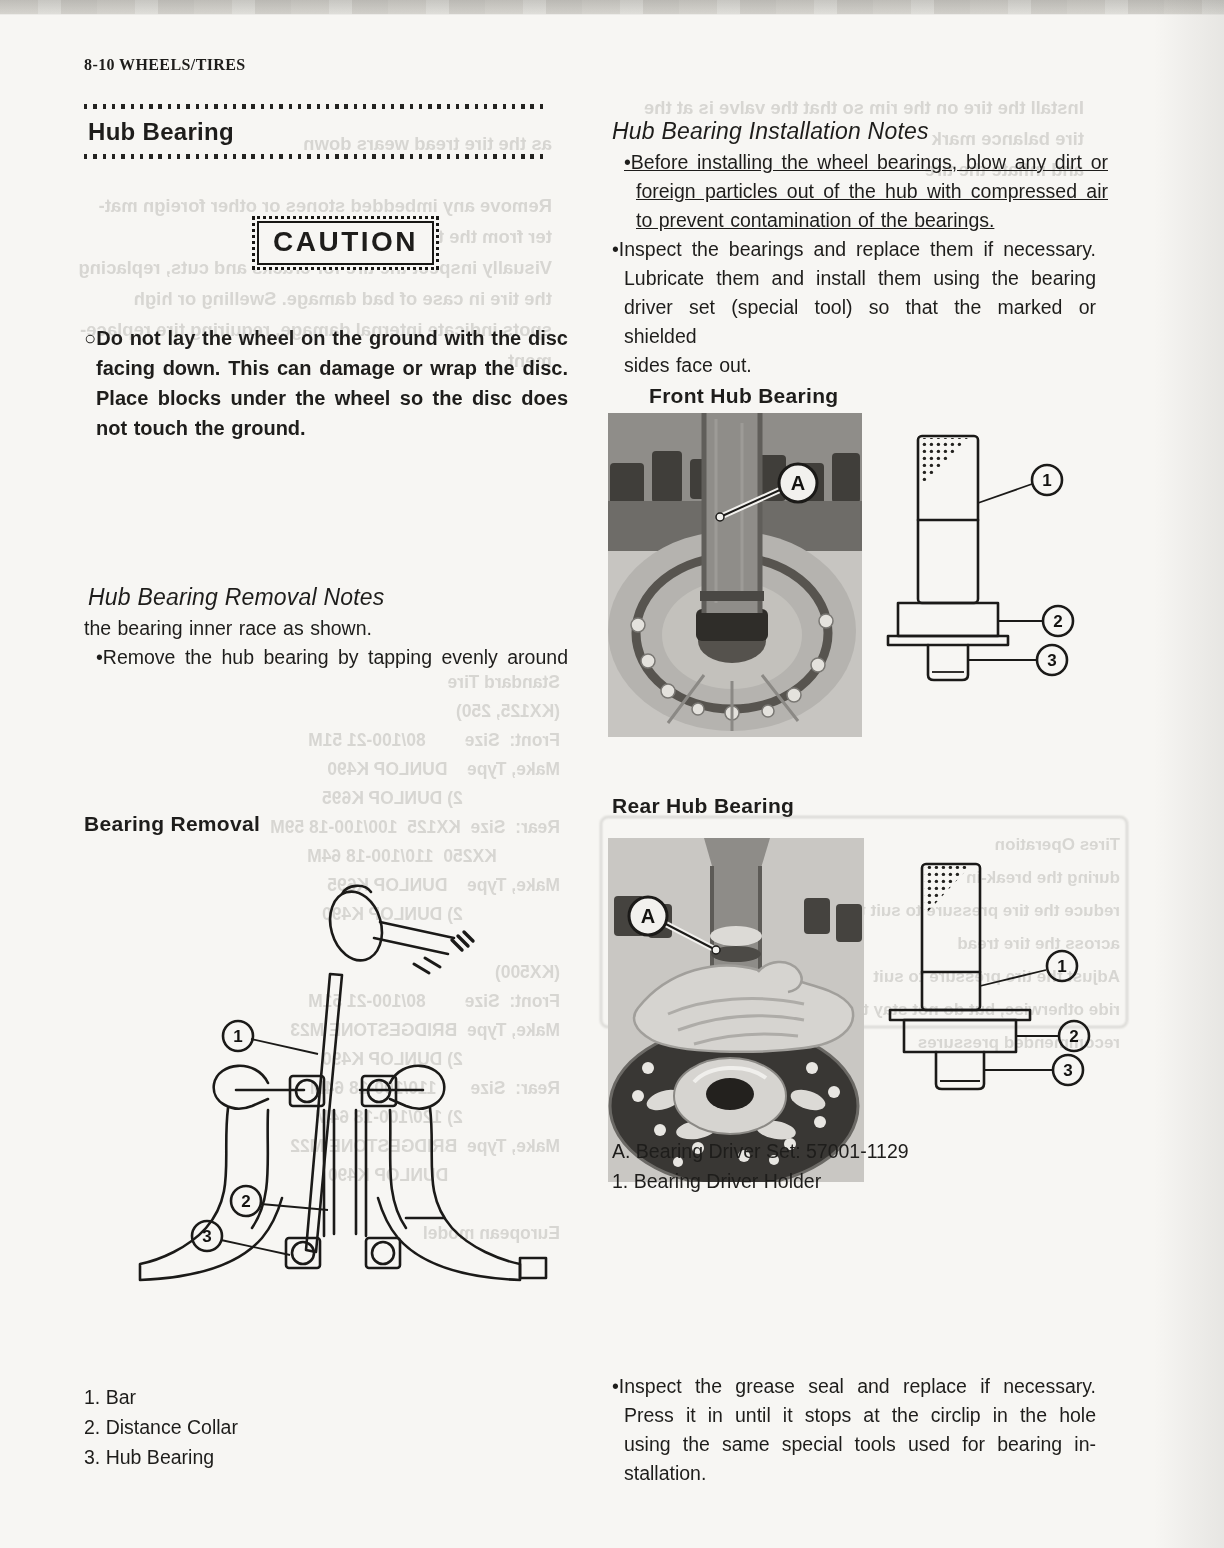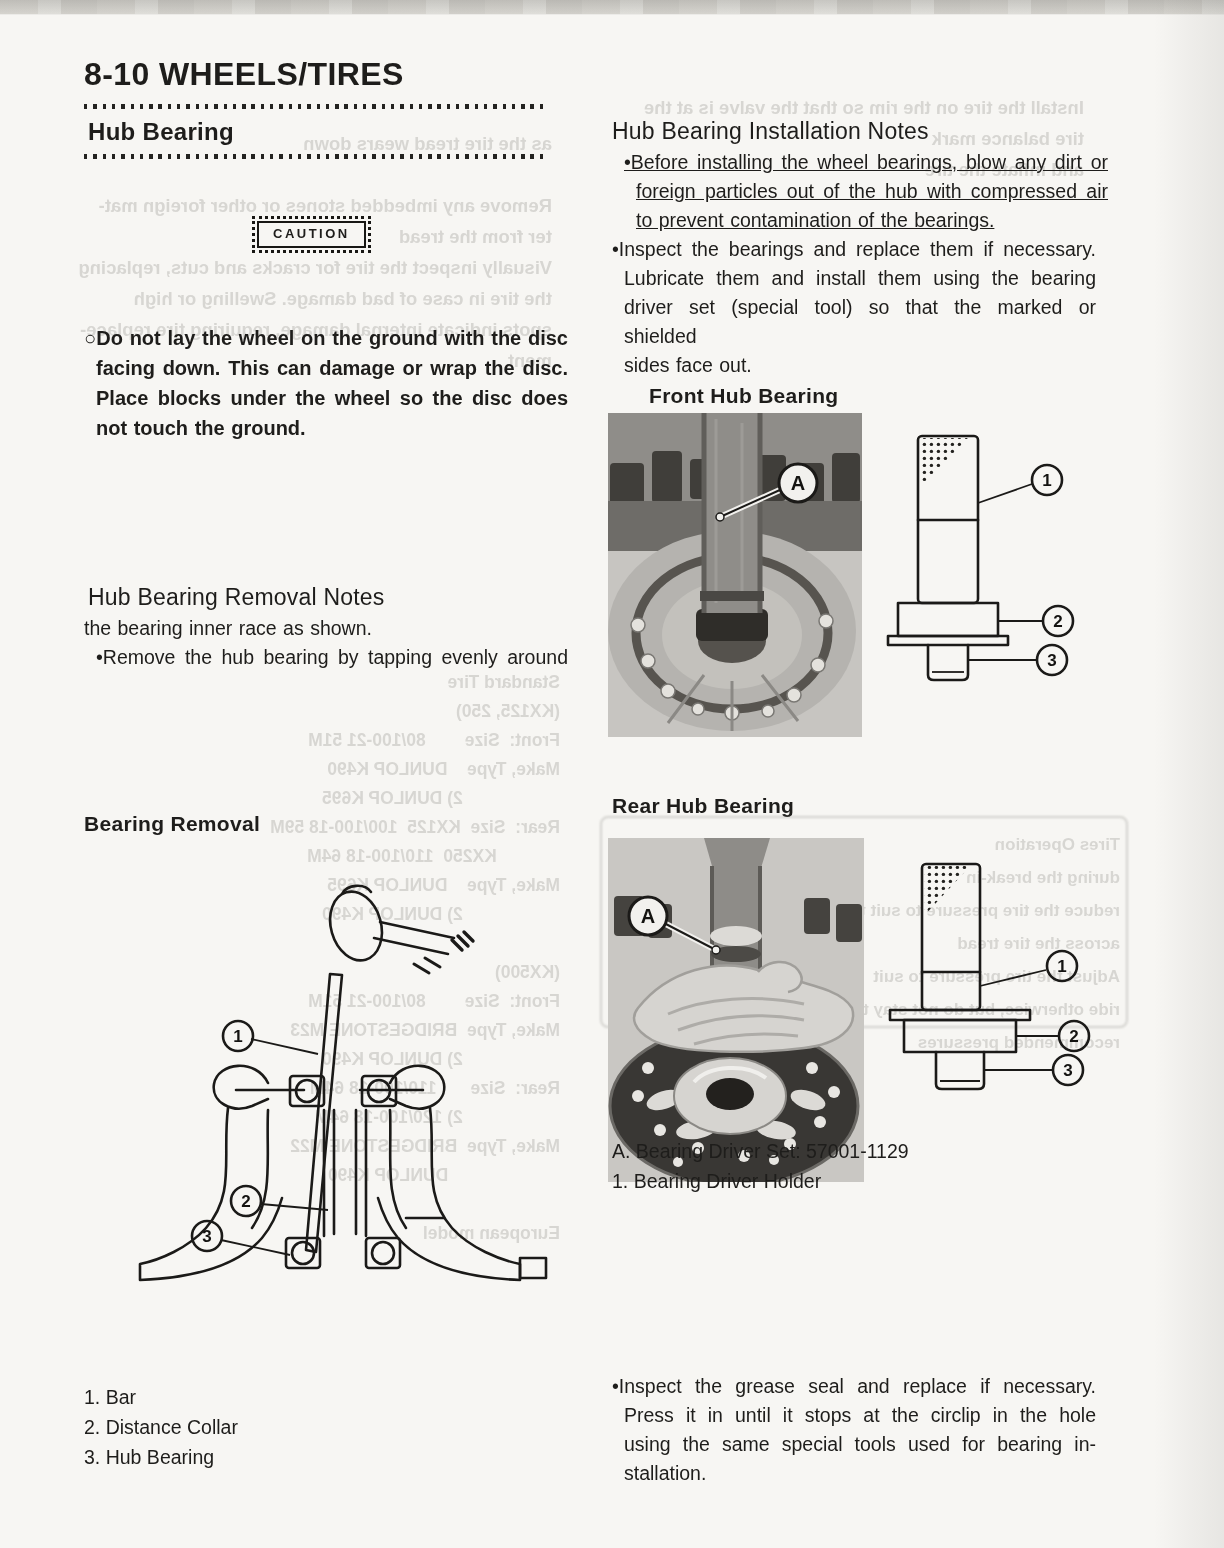--- a/index.html
+++ b/index.html
@@ -16,41 +16,41 @@
     background:
       repeating-linear-gradient(90deg,#e2e1de 0 38px,#ececea 38px 61px,#dddcd9 61px 97px),
       linear-gradient(#d7d6d3,#f1f0ed);
     background-blend-mode:multiply;
     border-bottom:1px solid #ecebe8;
   }
   #rightshade{
     right:0;top:0;width:70px;height:1548px;
     background:linear-gradient(90deg,rgba(0,0,0,0) 0,rgba(90,88,84,.06) 55%,rgba(90,88,84,.10) 100%);
   }
-  .h-page{font-size:32px;font-weight:bold;letter-spacing:.4px;}
+  .h-page{font-size:16px;font-weight:bold;letter-spacing:.4px;font-family:Liberation Serif, serif;}
   .h-sec{font-size:24px;font-weight:bold;letter-spacing:.3px;}
-  .h-ital{font-size:23px;letter-spacing:.2px;}
+  .h-ital{font-size:23px;font-style:italic;letter-spacing:.2px;}
   .h-sub{font-size:21px;font-weight:bold;letter-spacing:.3px;}
   .rule{
     height:5px;width:464px;
     background:repeating-linear-gradient(90deg,#242320 0 3.4px,transparent 3.4px 9.3px);
   }
   .para{font-size:19.5px;line-height:29px;width:472px;word-spacing:1px;}
   .para.b{font-weight:bold;font-size:20px;line-height:30px;}
   .hang{padding-left:12px;}
   .hang .ln:first-child{margin-left:-12px;}
   .jl{text-align:justify;text-align-last:justify;}
   .legend{font-size:19.5px;line-height:30px;}
   
   .caution{
     border:3px dotted #181714;padding:2px;background:#f7f6f3;
   }
   .caution .inner{
     border:2.5px solid #181714;padding:3px 14px 5px 14px;
-    font-size:13px;font-weight:bold;letter-spacing:2.5px;
+    font-size:28px;font-weight:bold;letter-spacing:2.5px;
   }
   
   .bleed{
     transform:scaleX(-1);
     color:#8f8d88;opacity:.30;filter:blur(.7px);
     font-size:18.5px;line-height:31px;font-weight:bold;
     pointer-events:none;white-space:pre;
   }
   .bleedbox{
     border:2px solid rgba(120,118,112,.28);border-radius:8px;

